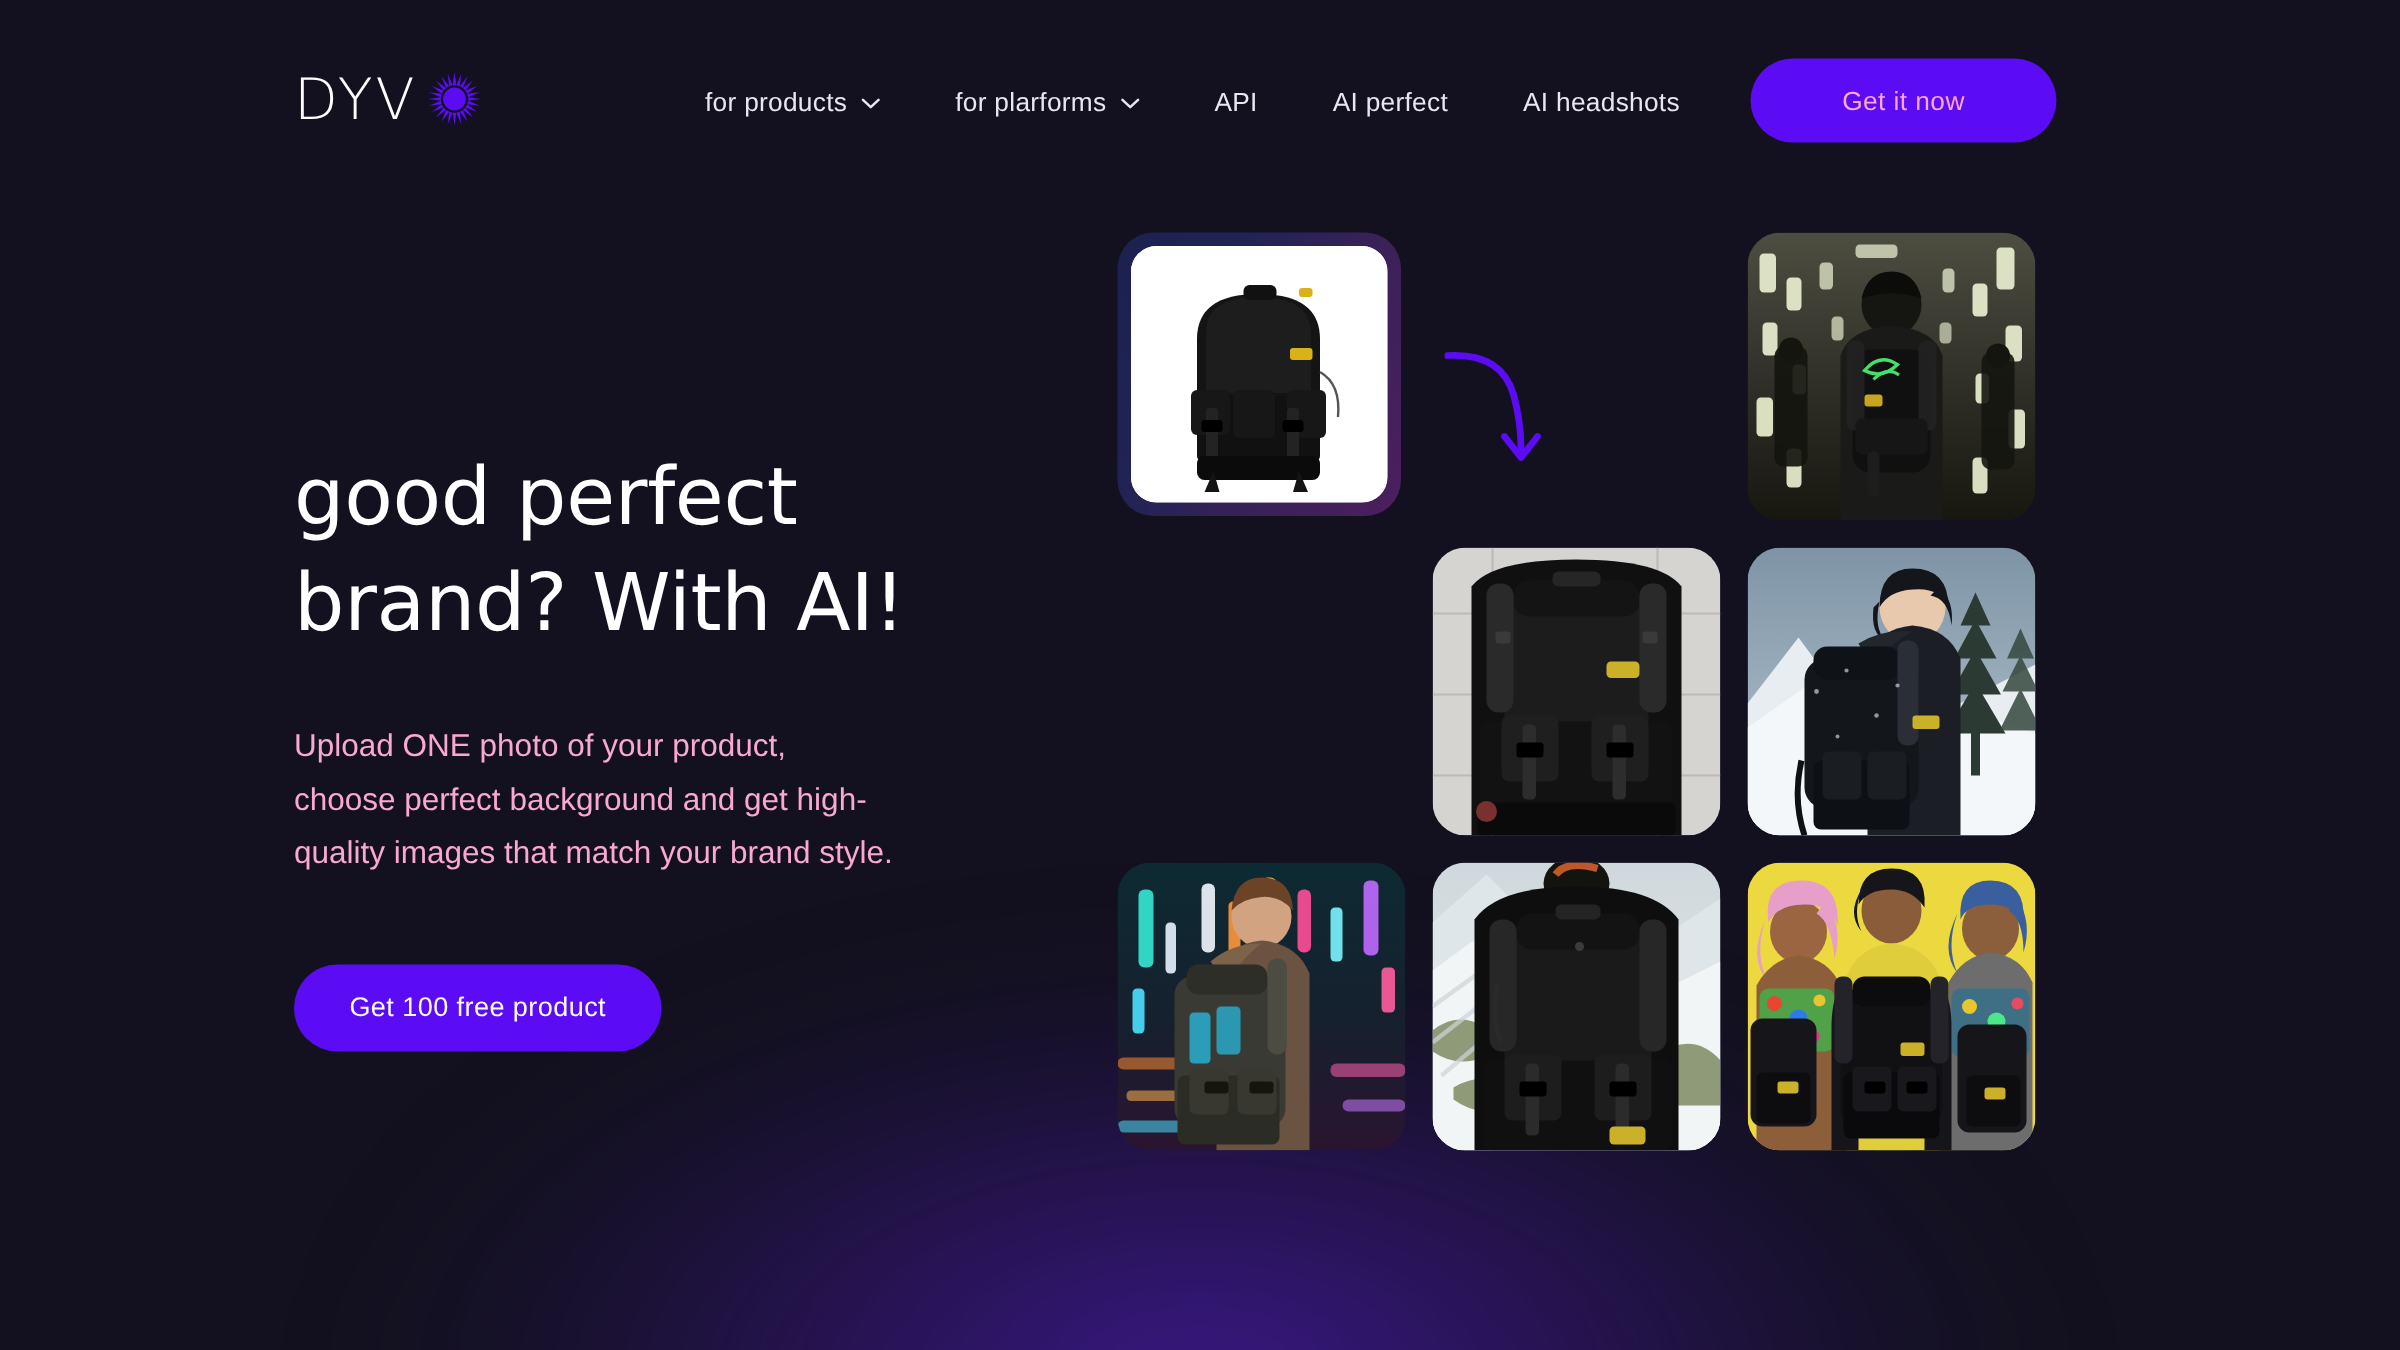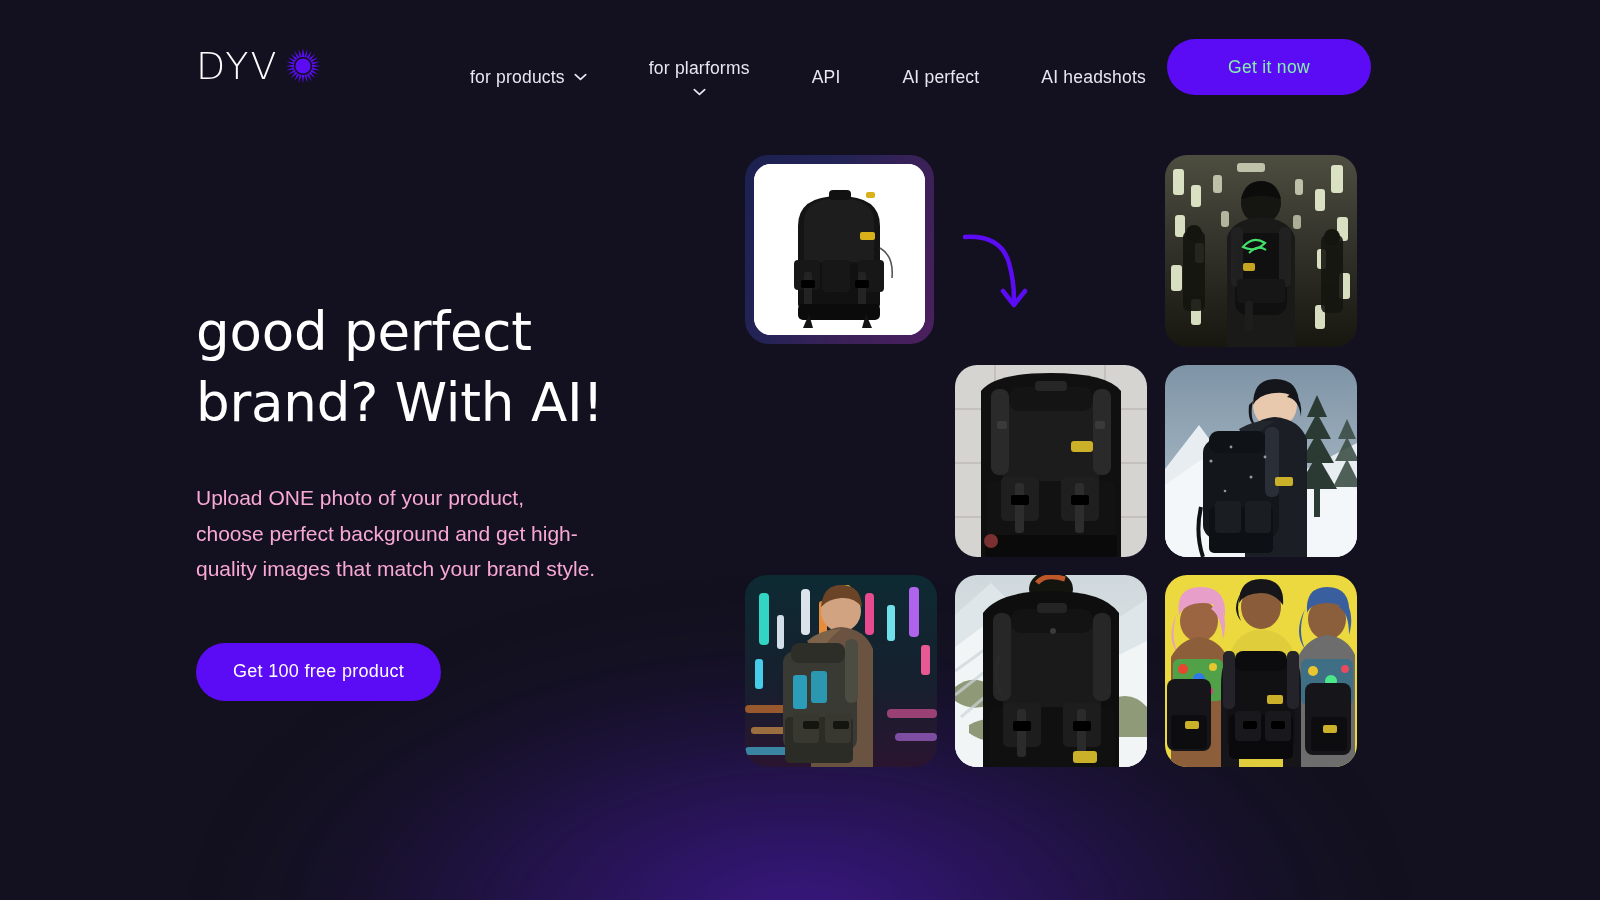--- a/index.html
+++ b/index.html
@@ -24,33 +24,33 @@
     position:absolute; top:0; left:0; width:1600px; height:135px;
     display:flex; align-items:center; z-index:5;
   }
   .logo{ position:absolute; left:196px; top:44px; display:flex; align-items:center; gap:2px; }
   .logo-word{
     font-size:38px; letter-spacing:2px; color:#fff; font-weight:300;
     font-family:"DejaVu Sans", sans-serif;
   }
   .logo-burst{ width:38px; height:38px; margin-left:4px; display:block; }
 
-  .nav{ position:absolute; left:470px; top:52px; display:flex; align-items:center; gap:12px; }
+  .nav{ position:absolute; left:470px; top:52px; display:flex; align-items:center; gap:0px; }
   .nav-item{
     display:flex; align-items:center; gap:9px;
     color:#e8e6f0; font-size:17.5px; font-weight:400; letter-spacing:.2px;
     padding:6px 26px 6px 0; cursor:pointer; white-space:nowrap;
   }
-  .nav-item:not(:first-child){ padding-left:24px;flex-direction:column; }
+  .nav-item:not(:first-child){ padding-left:24px; }
   .chev{ width:13px; height:8px; display:block; }
 
   .cta-top{
     position:absolute; left:1167px; top:39px; width:204px; height:56px;
     background:#5b0cf5; border:none; border-radius:28px;
-    color:#86efac; font-size:17.5px; letter-spacing:.3px;
+    color:#f9a8d4; font-size:17.5px; letter-spacing:.3px;
     font-family:"Liberation Sans", sans-serif; cursor:pointer;
     display:flex; align-items:center; justify-content:center;
   }
 
   
   .hero-left{ position:absolute; left:196px; top:225px; width:440px; z-index:3; }
   .headline{
     color:#ffffff; font-size:53px; line-height:71px; font-weight:400;
     letter-spacing:-0.2px; font-family:"DejaVu Sans", sans-serif;
   }

